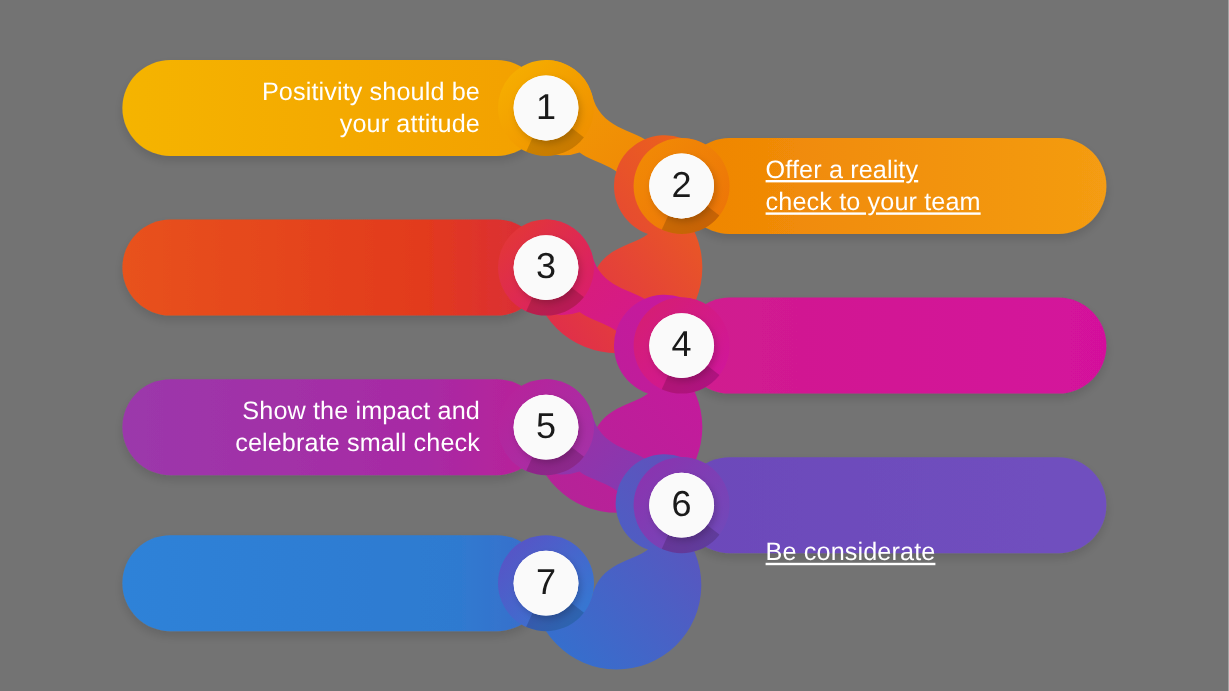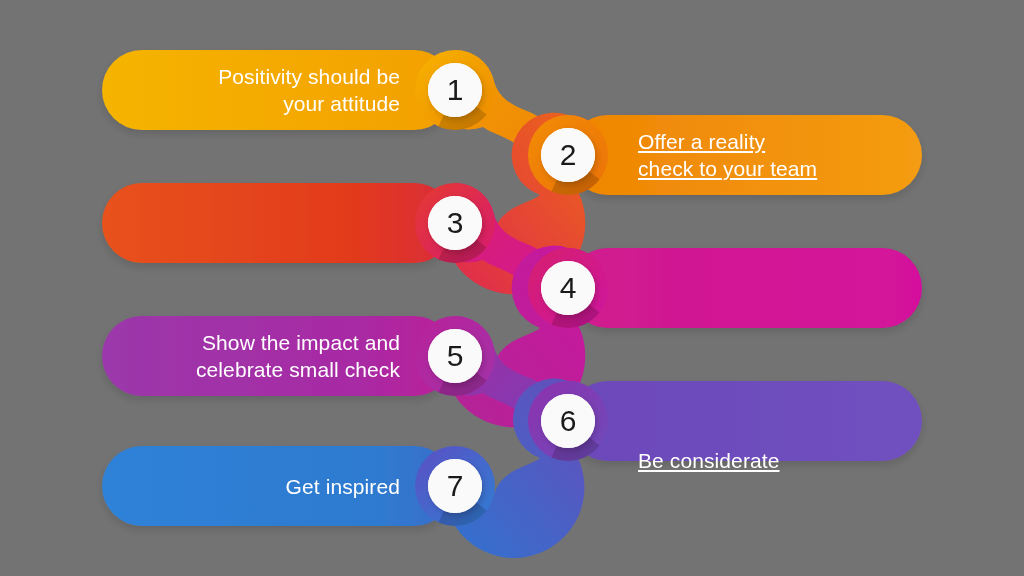--- a/index.html
+++ b/index.html
@@ -285,21 +285,20 @@
   <div class="bar-label left-align" style="left:638px; top:128px; width:280px;">Offer a reality
 check to your team</div>
 
 
 
   <div class="bar-label right-align" style="left:150px; top:329px; width:250px;">Show the impact and
 celebrate small check</div>
 
   <div class="bar-label left-align" style="left:638px; top:408px; width:280px;margin-top:39px;">Be considerate</div>
 
-  <div class="bar-label right-align" style="left:150px; top:473px; width:250px;">Get inspired</div>
 
   <div class="num-label" style="left:428px; top:63px;">1</div>
   <div class="num-label" style="left:541px; top:128px;">2</div>
   <div class="num-label" style="left:428px; top:196px;">3</div>
   <div class="num-label" style="left:541px; top:261px;">4</div>
   <div class="num-label" style="left:428px; top:329px;">5</div>
   <div class="num-label" style="left:541px; top:394px;">6</div>
   <div class="num-label" style="left:428px; top:459px;">7</div>
 
 </div>

